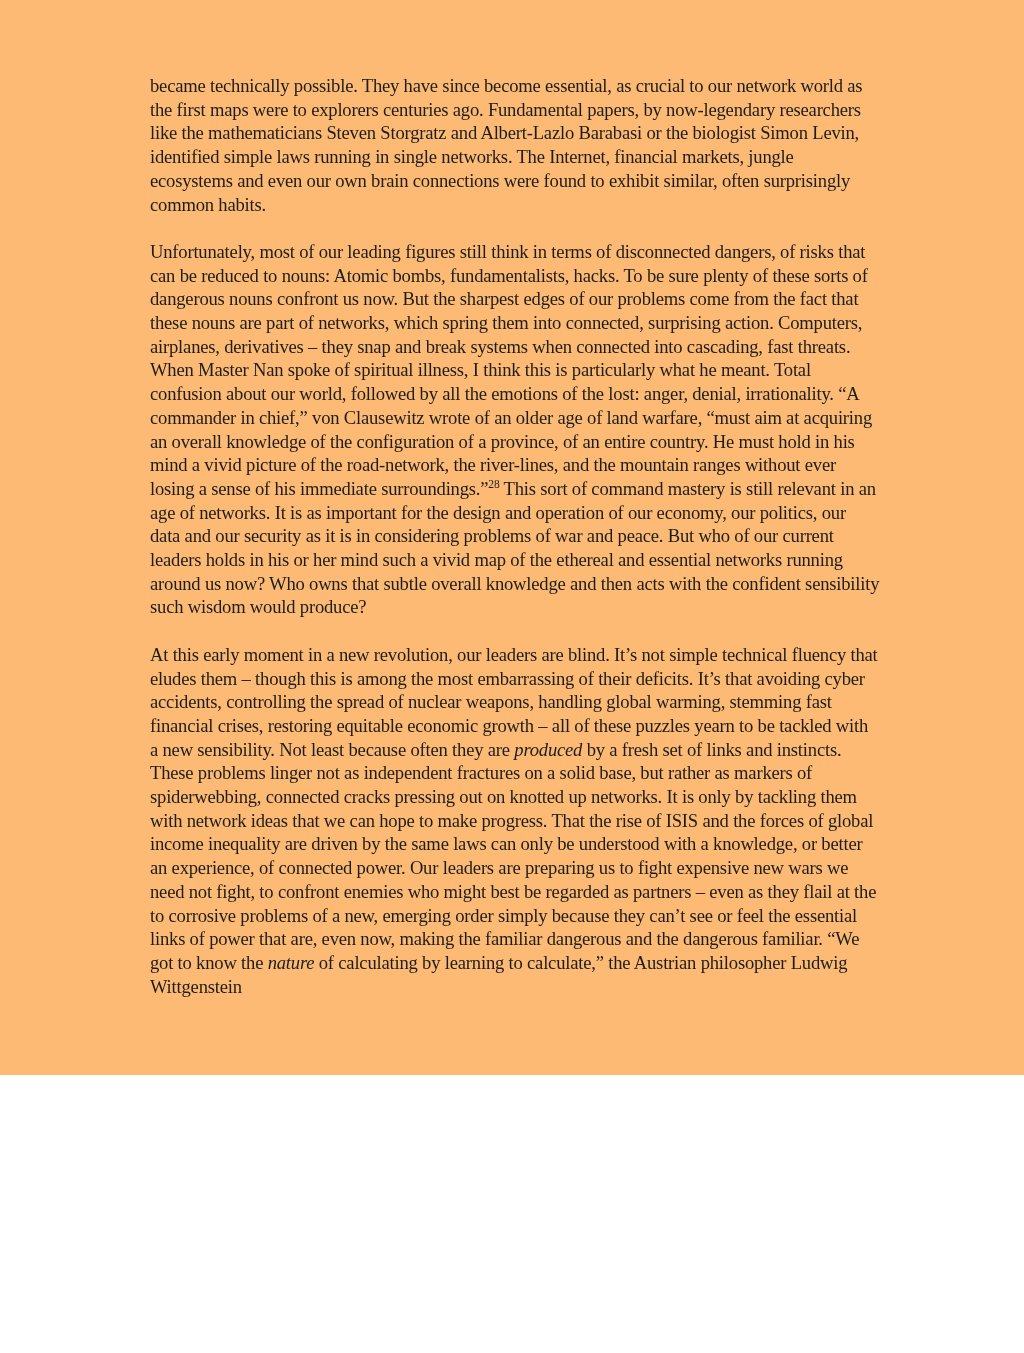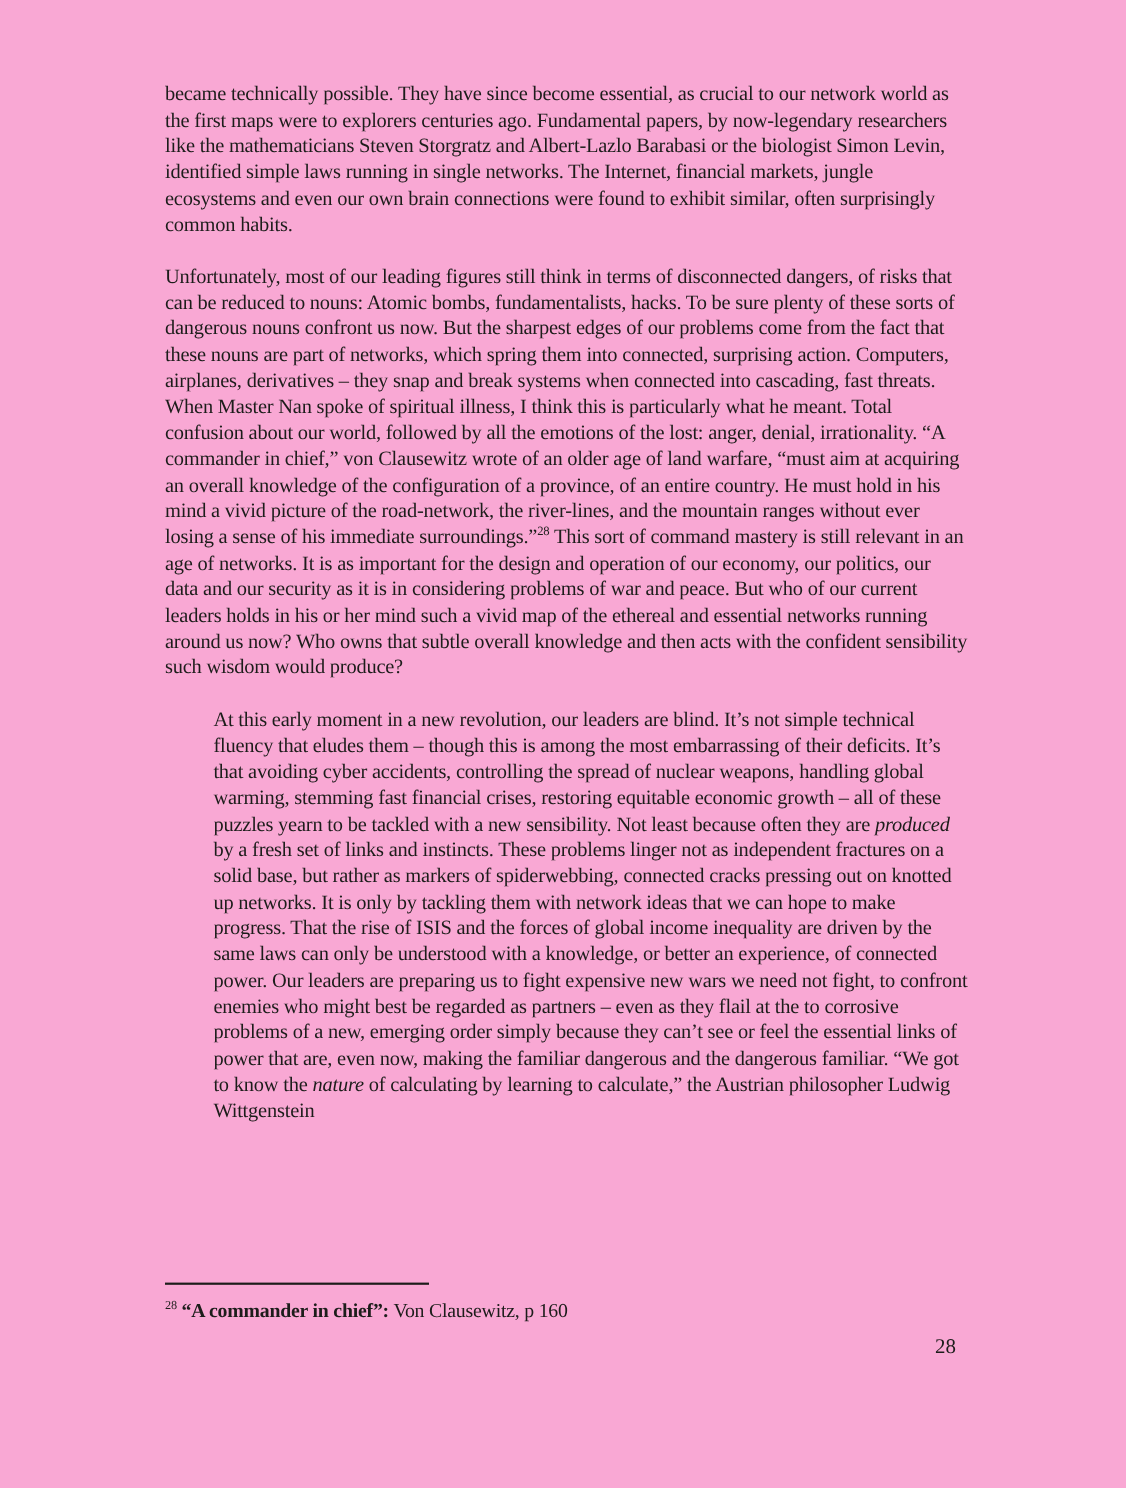--- a/index.html
+++ b/index.html
@@ -1,36 +1,36 @@
 <!DOCTYPE html>
 <html><head>
 <meta charset="utf-8">
 <style>
   html, body { margin: 0; padding: 0; background: #ffffff; }
   .page {
     position: relative;
     width: 1024px;
-    height: 1353px;
-    background: #f9a8d4;
+    height: 1075px;
+    background: #fdba74;
     font-family: "Liberation Serif", serif;
     color: #1d1d1b;
     overflow: hidden;
   }
   .text-column {
     position: absolute;
     left: 150px;
     top: 74px;
     width: 730px;
     font-size: 18.6px;
     line-height: 23.7px;
     letter-spacing: -0.2px;
     text-align: left;
   }
   .para { margin: 0 0 23.7px 0; }
-  .para:last-child { margin-bottom: 0; margin-left: 44px; }
+  .para:last-child { margin-bottom: 0; }
   .text-column sup, .footnote sup {
     font-size: 0.62em;
     vertical-align: super;
     line-height: 0;
   }
   em { font-style: italic; }
   strong { font-weight: bold; }
   .footnote-rule {
     position: absolute;
     left: 150px;

